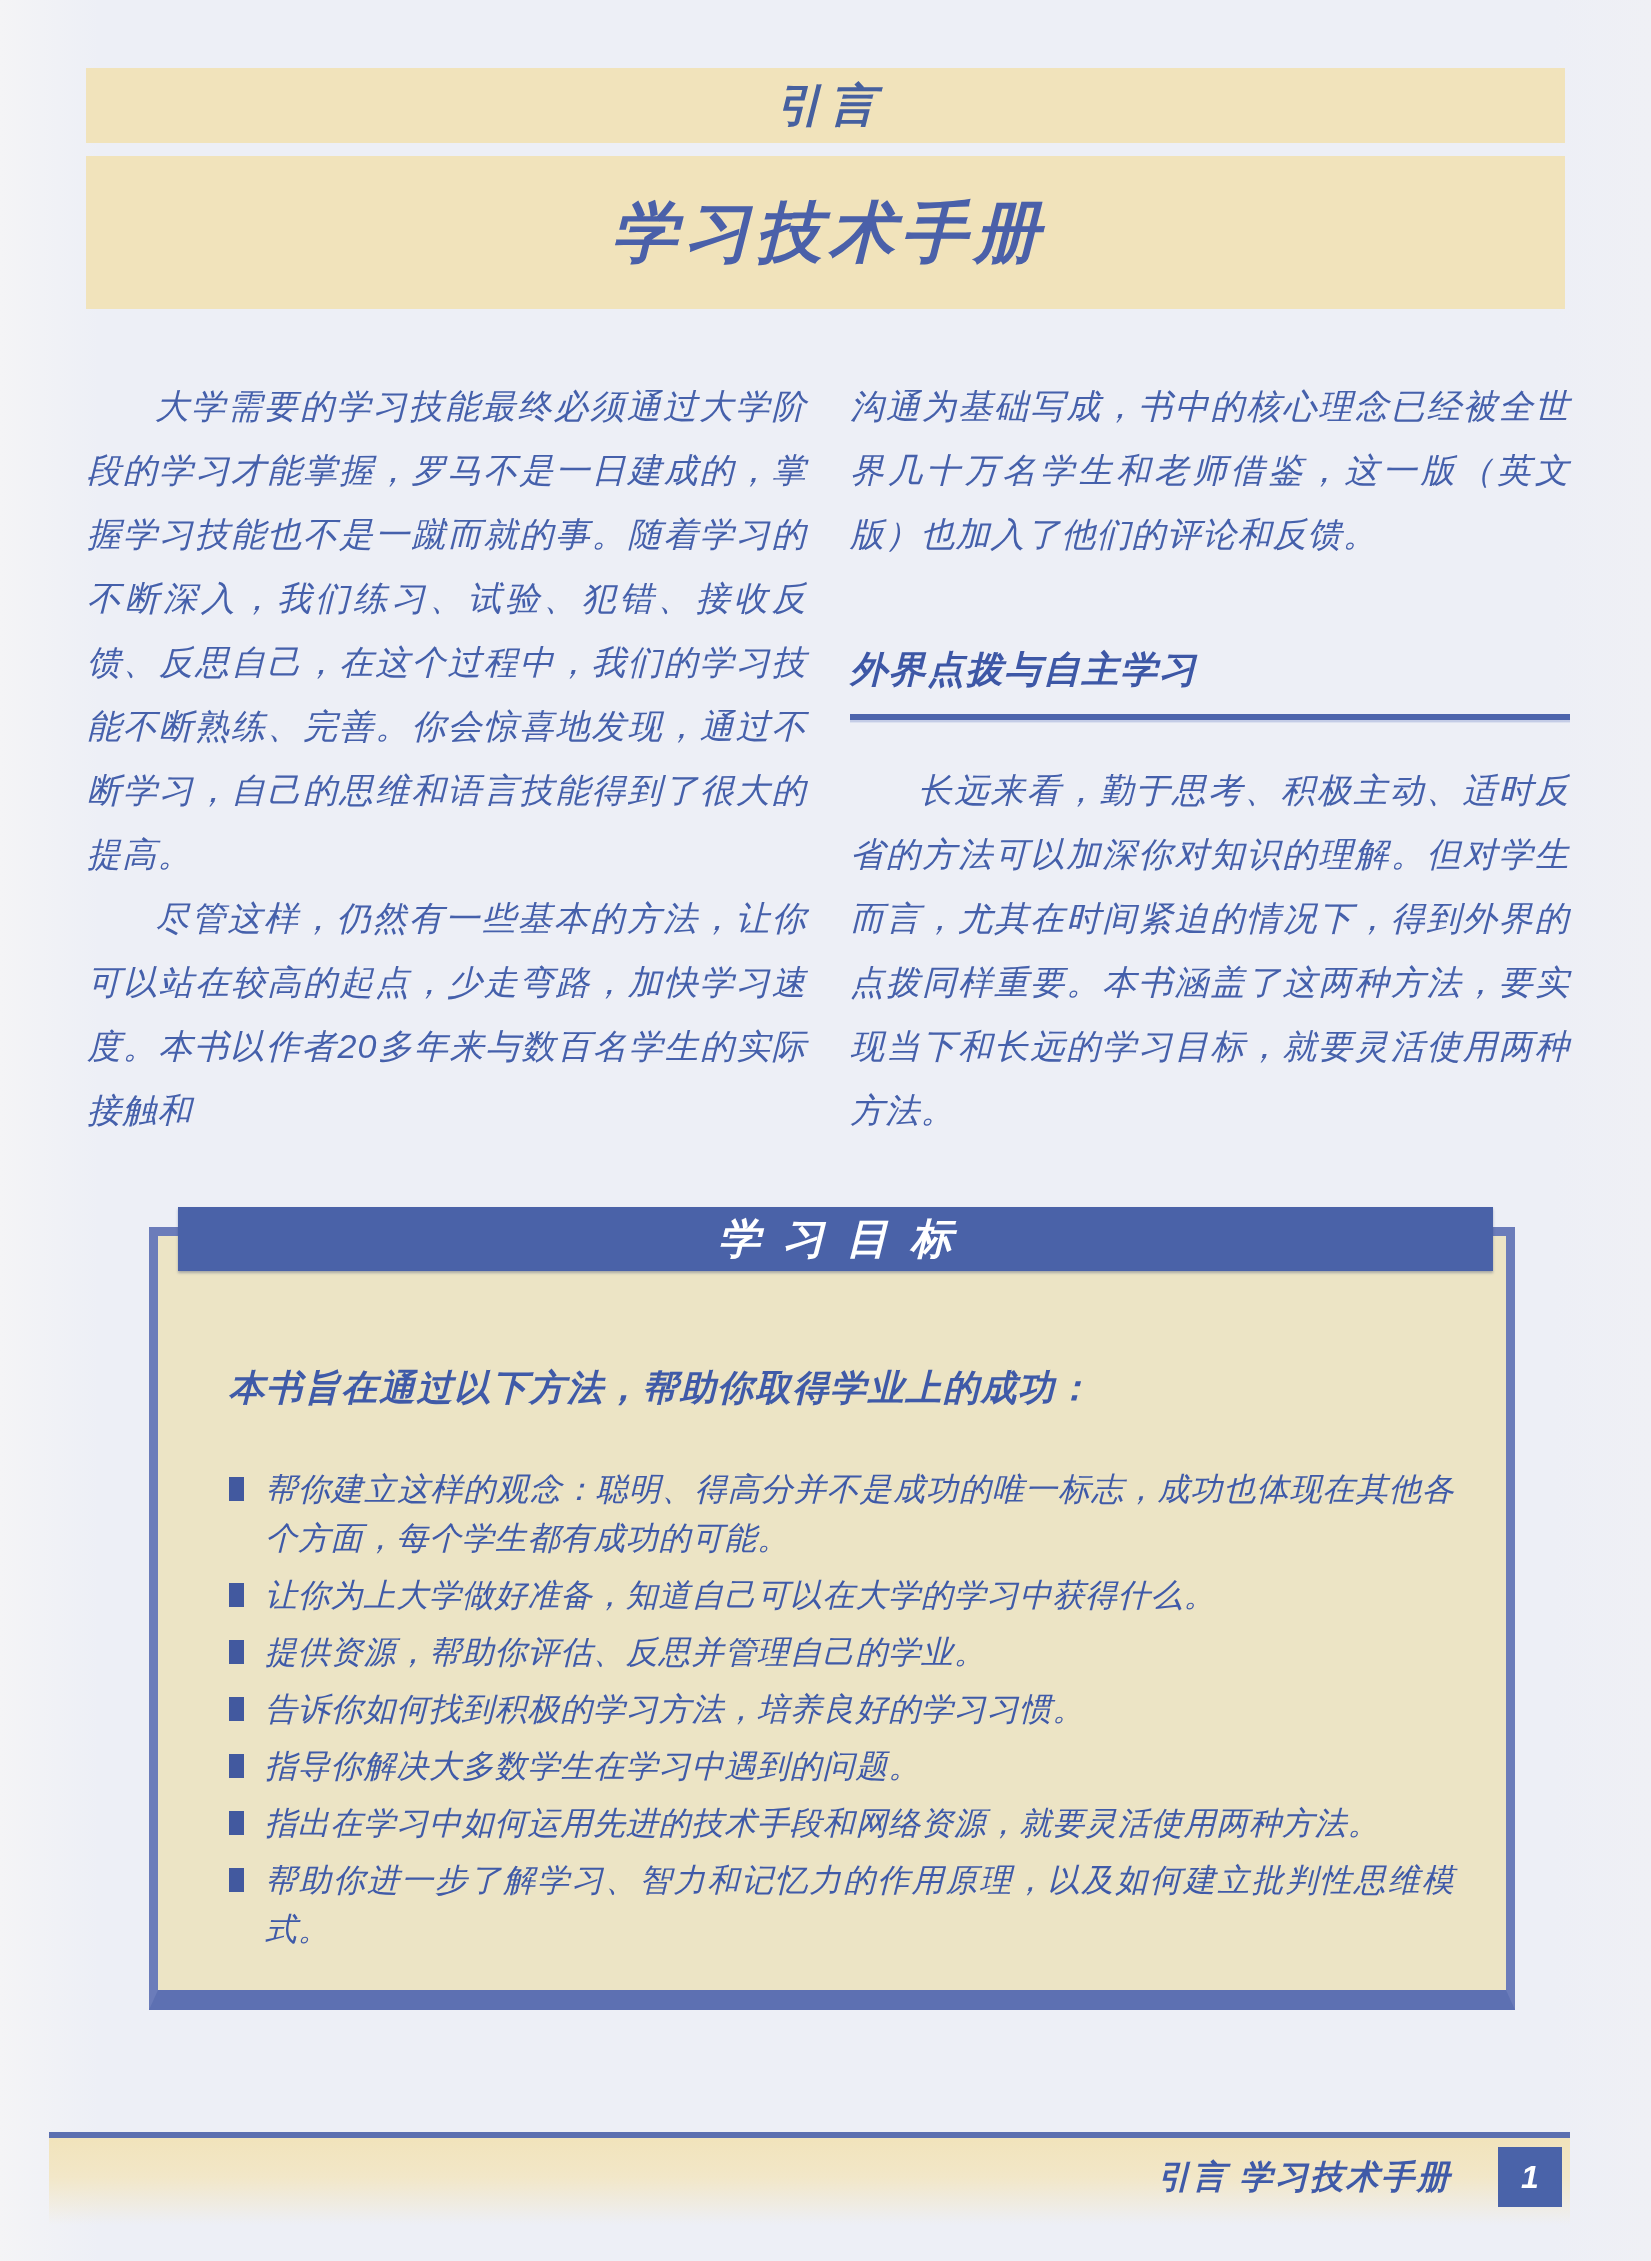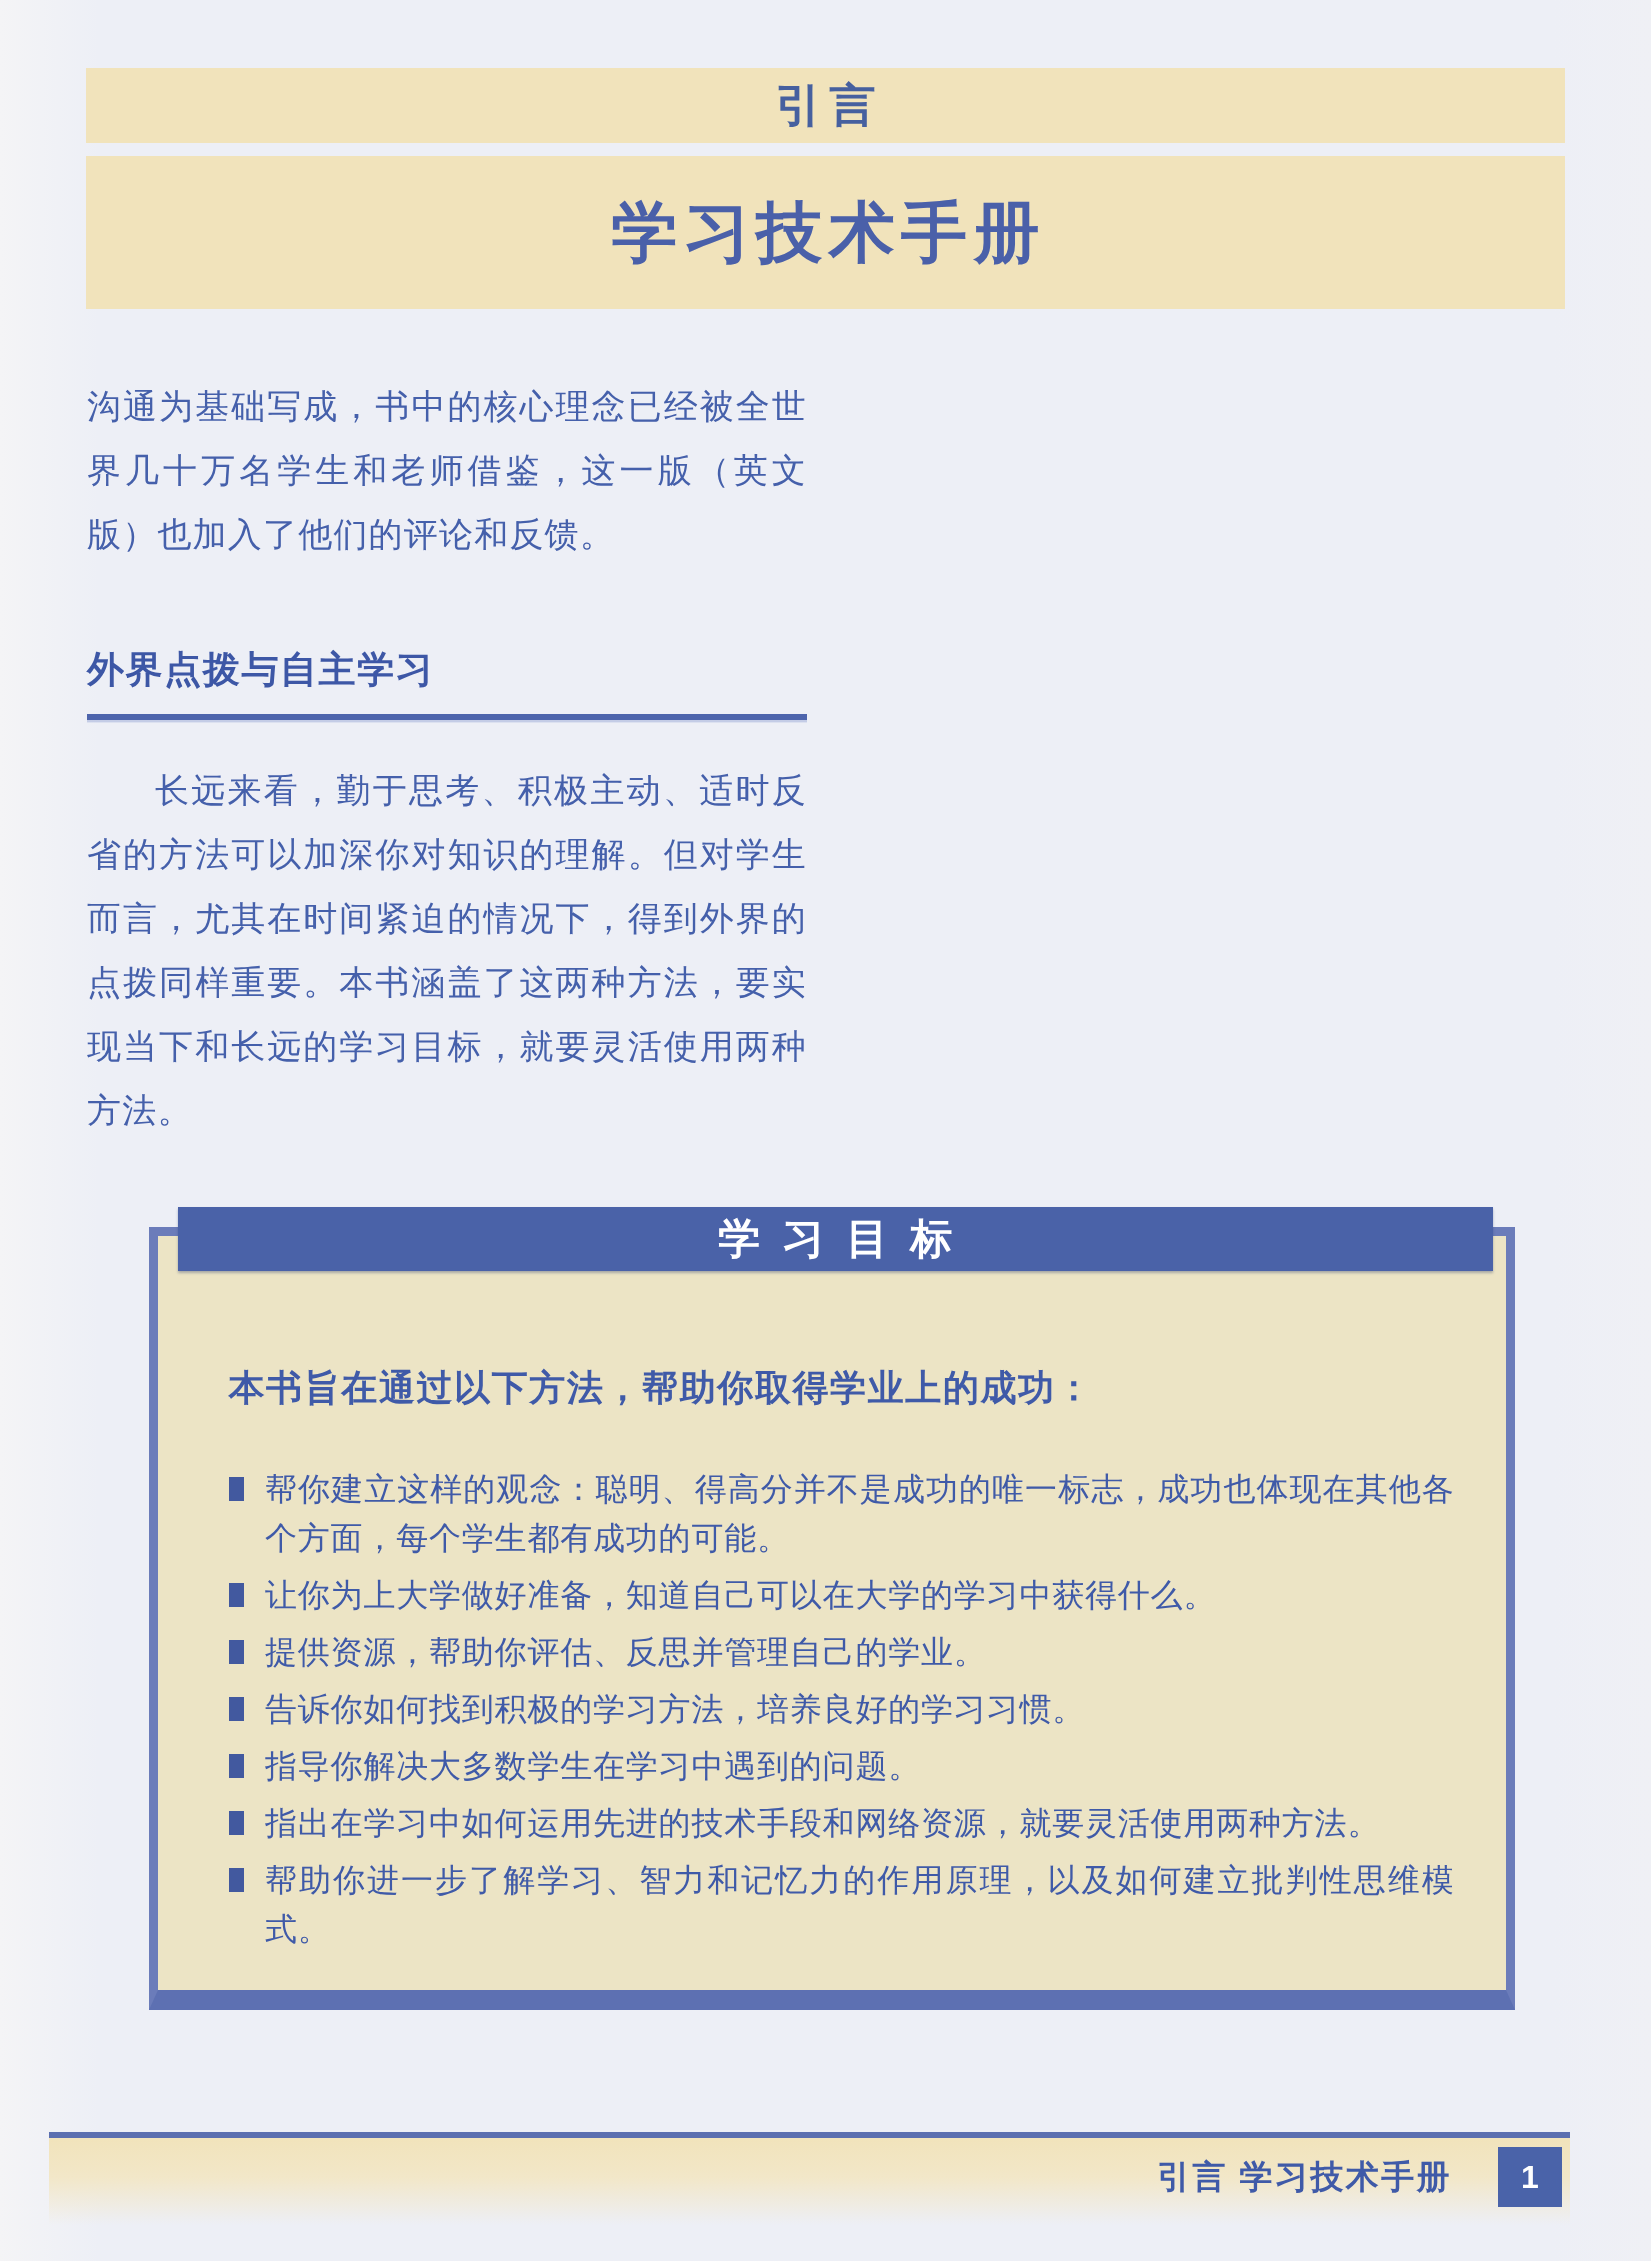--- a/index.html
+++ b/index.html
@@ -7,20 +7,21 @@
     padding: 0;
     background: #e7e9f1;
   }
   .page {
     position: relative;
     width: 1651px;
     height: 2261px;
     background: linear-gradient(90deg, #f4f4f6 0%, #edeff6 6%, #edeff6 94%, #eff0f5 100%);
     font-family: "Liberation Sans", sans-serif;
     overflow: hidden;
+    font-style: italic;
   }
 
   
   .kicker-band {
     position: absolute;
     left: 86px; top: 68px;
     width: 1479px; height: 75px;
     background: #f1e3bb;
     display: flex; align-items: center; justify-content: center;
   }
@@ -183,20 +184,24 @@
 
   <div class="kicker-band">
     <span class="kicker-text">引言</span>
   </div>
   <div class="title-band">
     <span class="page-title">学习技术手册</span>
   </div>
 
   <div class="columns">
     <div class="col">
+      <p class="indent">大学需要的学习技能最终必须通过大学阶段的学习才能掌握，罗马不是一日建成的，掌握学习技能也不是一蹴而就的事。随着学习的不断深入，我们练习、试验、犯错、接收反馈、反思自己，在这个过程中，我们的学习技能不断熟练、完善。你会惊喜地发现，通过不断学习，自己的思维和语言技能得到了很大的提高。</p>
+      <p class="indent">尽管这样，仍然有一些基本的方法，让你可以站在较高的起点，少走弯路，加快学习速度。本书以作者20多年来与数百名学生的实际接触和</p>
+    </div>
+    <div class="col">
       <p>沟通为基础写成，书中的核心理念已经被全世界几十万名学生和老师借鉴，这一版（英文版）也加入了他们的评论和反馈。</p>
       <h2 class="section-heading">外界点拨与自主学习</h2>
       <div class="heading-rule"></div>
       <p class="indent">长远来看，勤于思考、积极主动、适时反省的方法可以加深你对知识的理解。但对学生而言，尤其在时间紧迫的情况下，得到外界的点拨同样重要。本书涵盖了这两种方法，要实现当下和长远的学习目标，就要灵活使用两种方法。</p>
     </div>
   </div>
 
   <div class="objectives">
     <div class="obj-frame"></div>
     <div class="obj-header">

